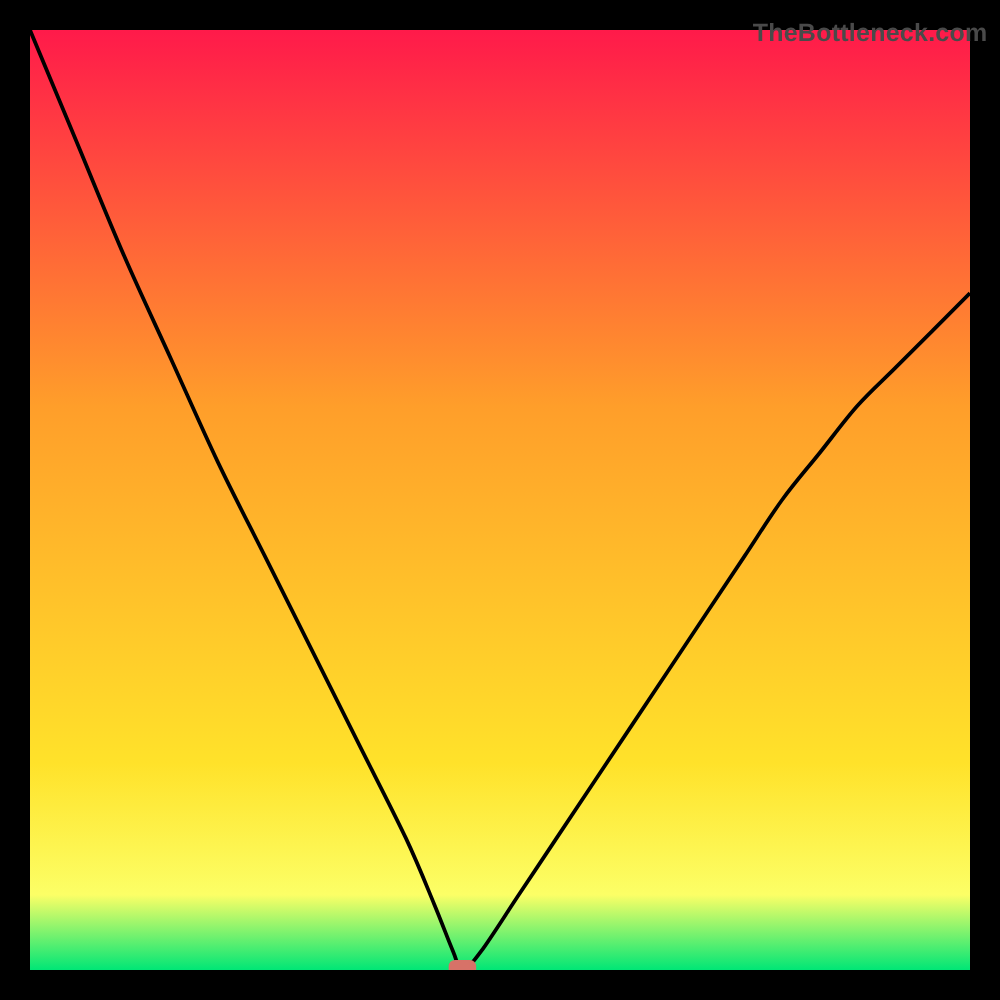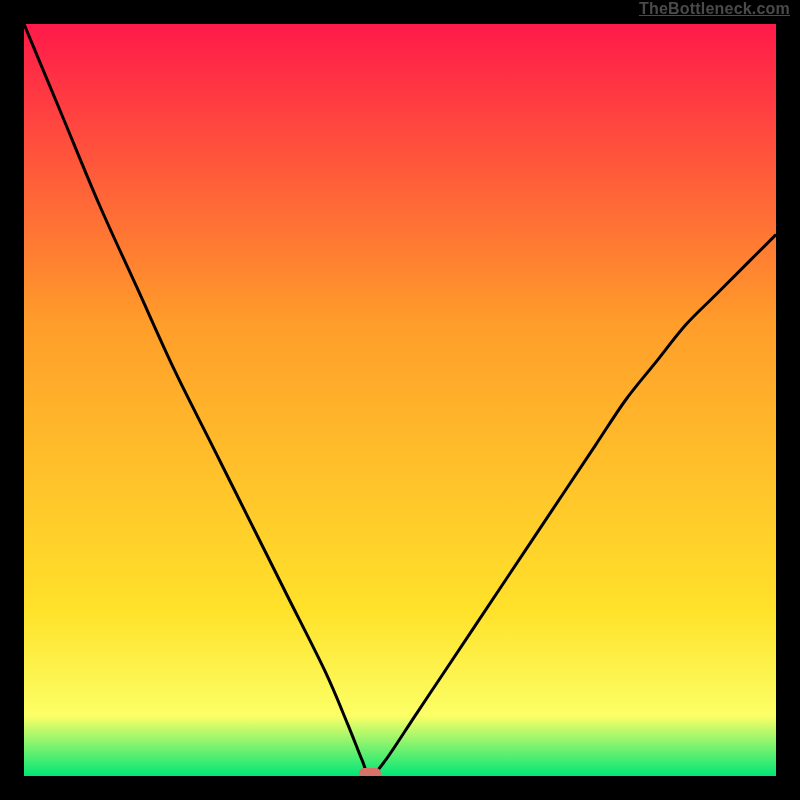--- a/index.html
+++ b/index.html
@@ -12,28 +12,27 @@
     font-family: Arial, Helvetica, sans-serif;
   }
   .page {
     position: relative;
     width: 800px;
     height: 800px;
     background: #000;
   }
   .watermark {
     position: absolute;
-    top: 0;
+    top: 16px;
     right: 10px;
     color: #4a4a4a;
-    font-size: 16px;
+    font-size: 20px;
     font-weight: 600;
     letter-spacing: 0.2px;
     z-index: 3;
-    text-decoration: underline;
   }
   .plot-frame {
     position: absolute;
     left: 24px;
     top: 24px;
     width: 752px;
     height: 752px;
     background: #000; 
   }
   svg {

